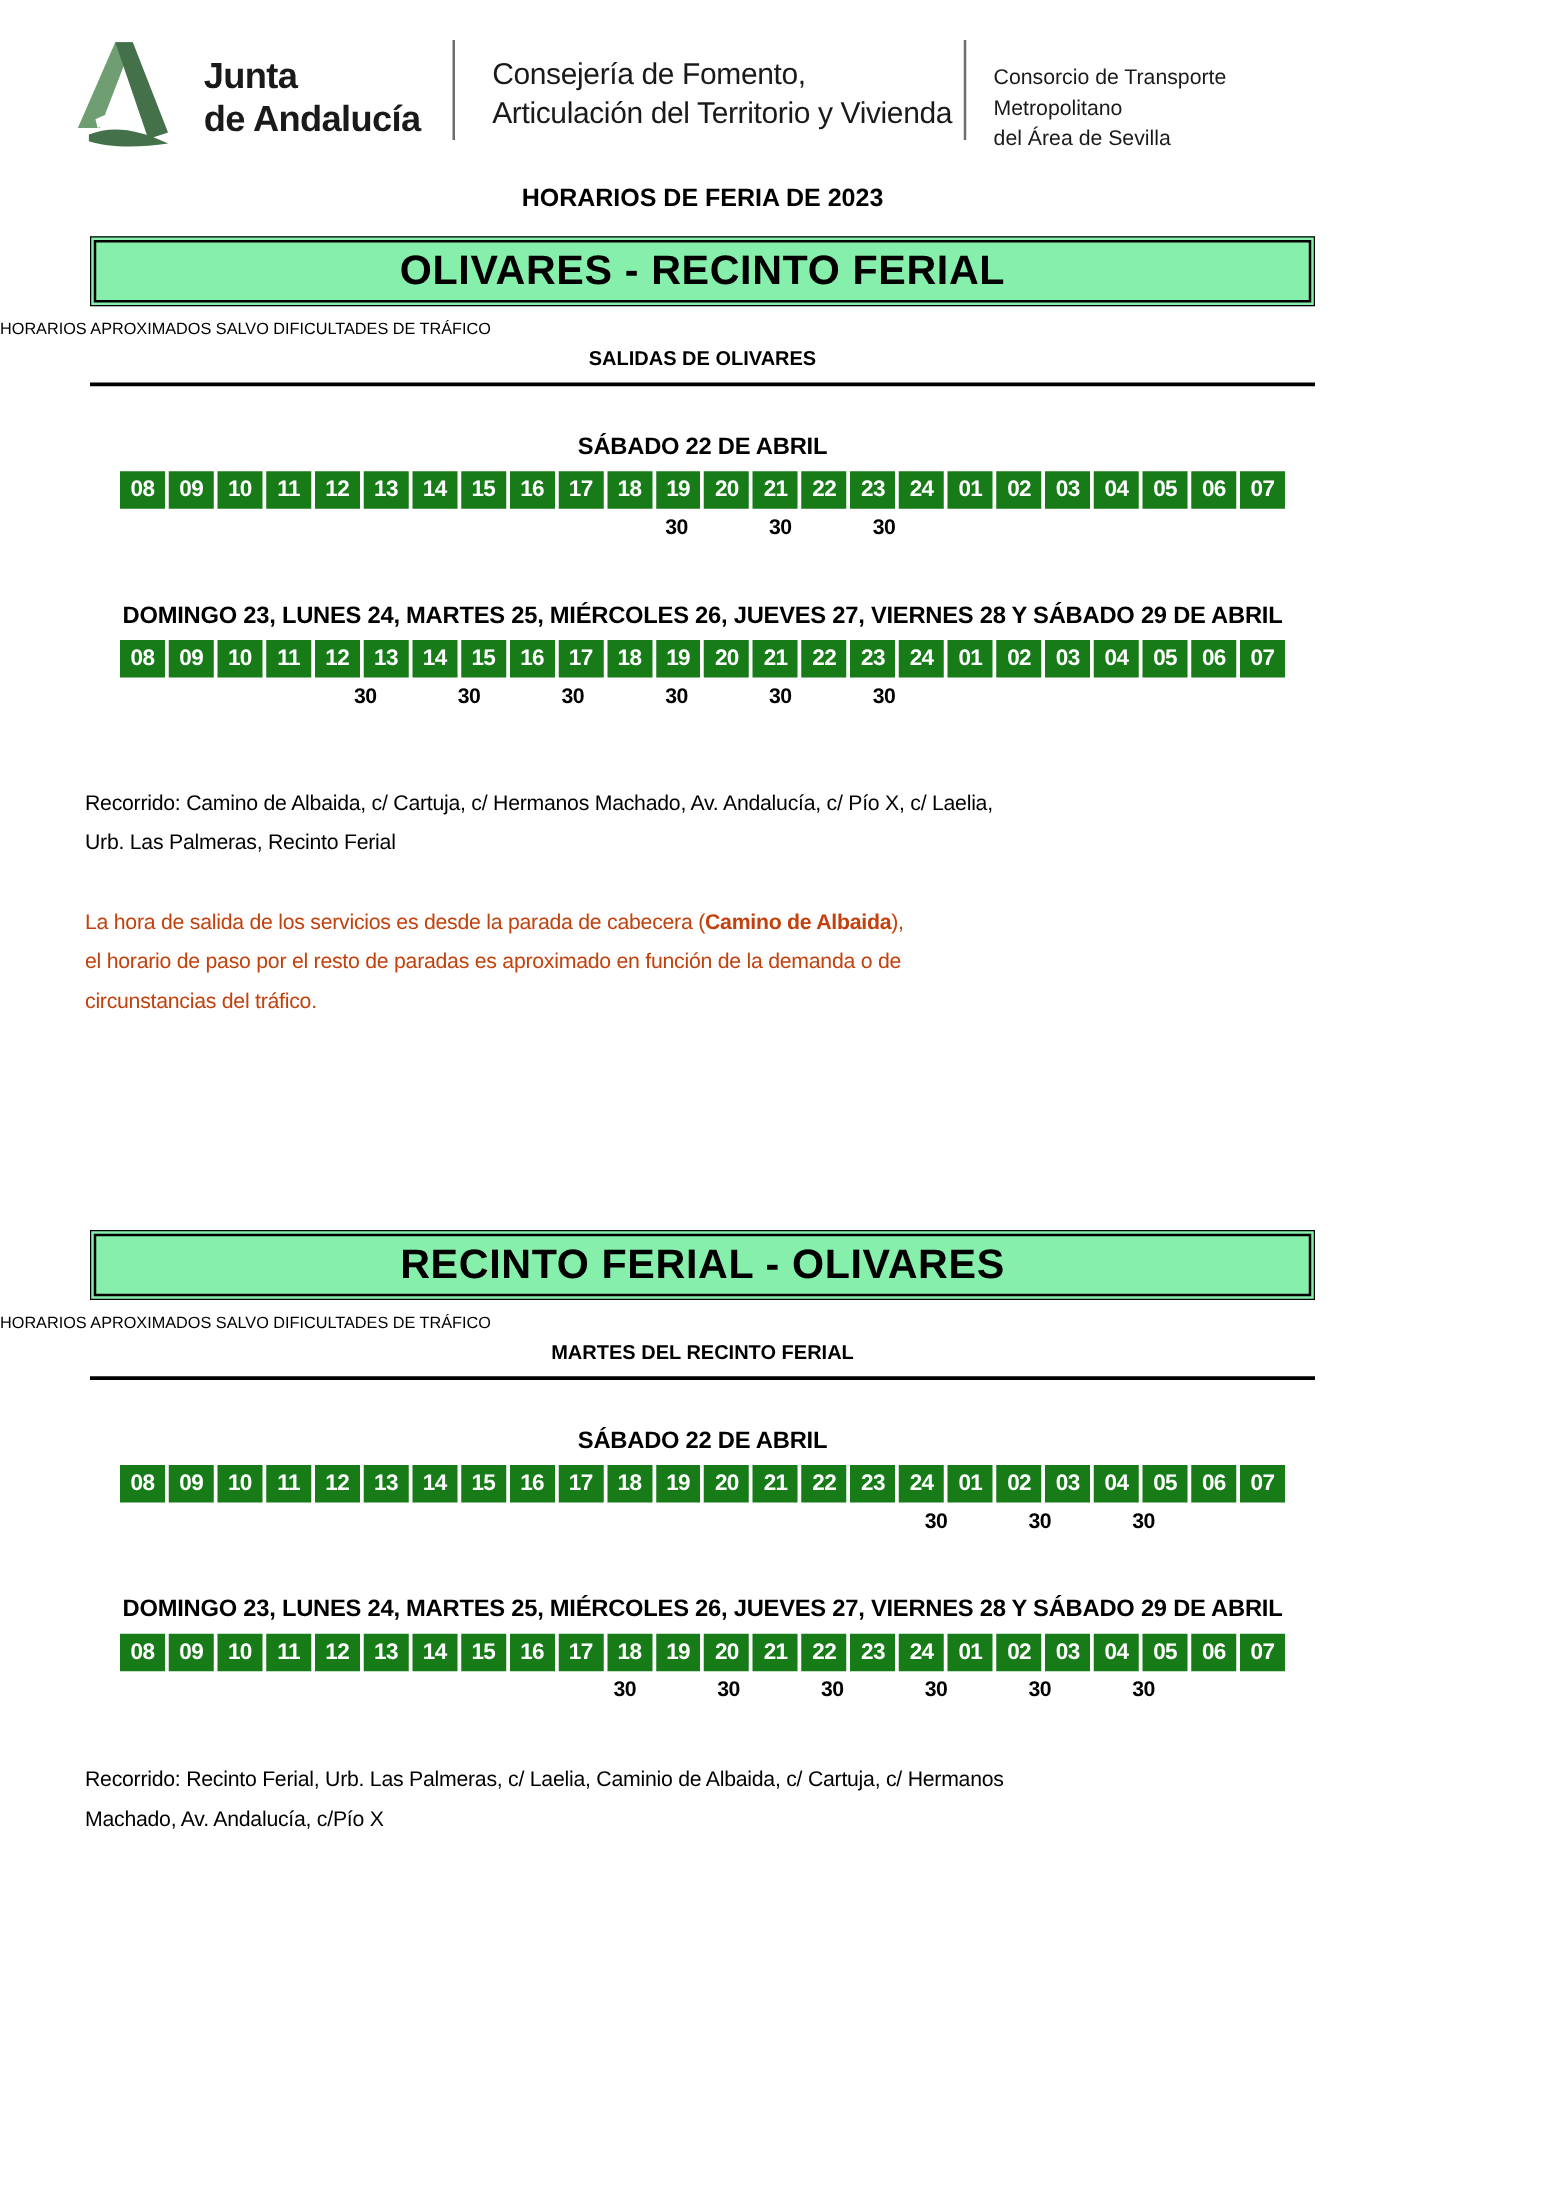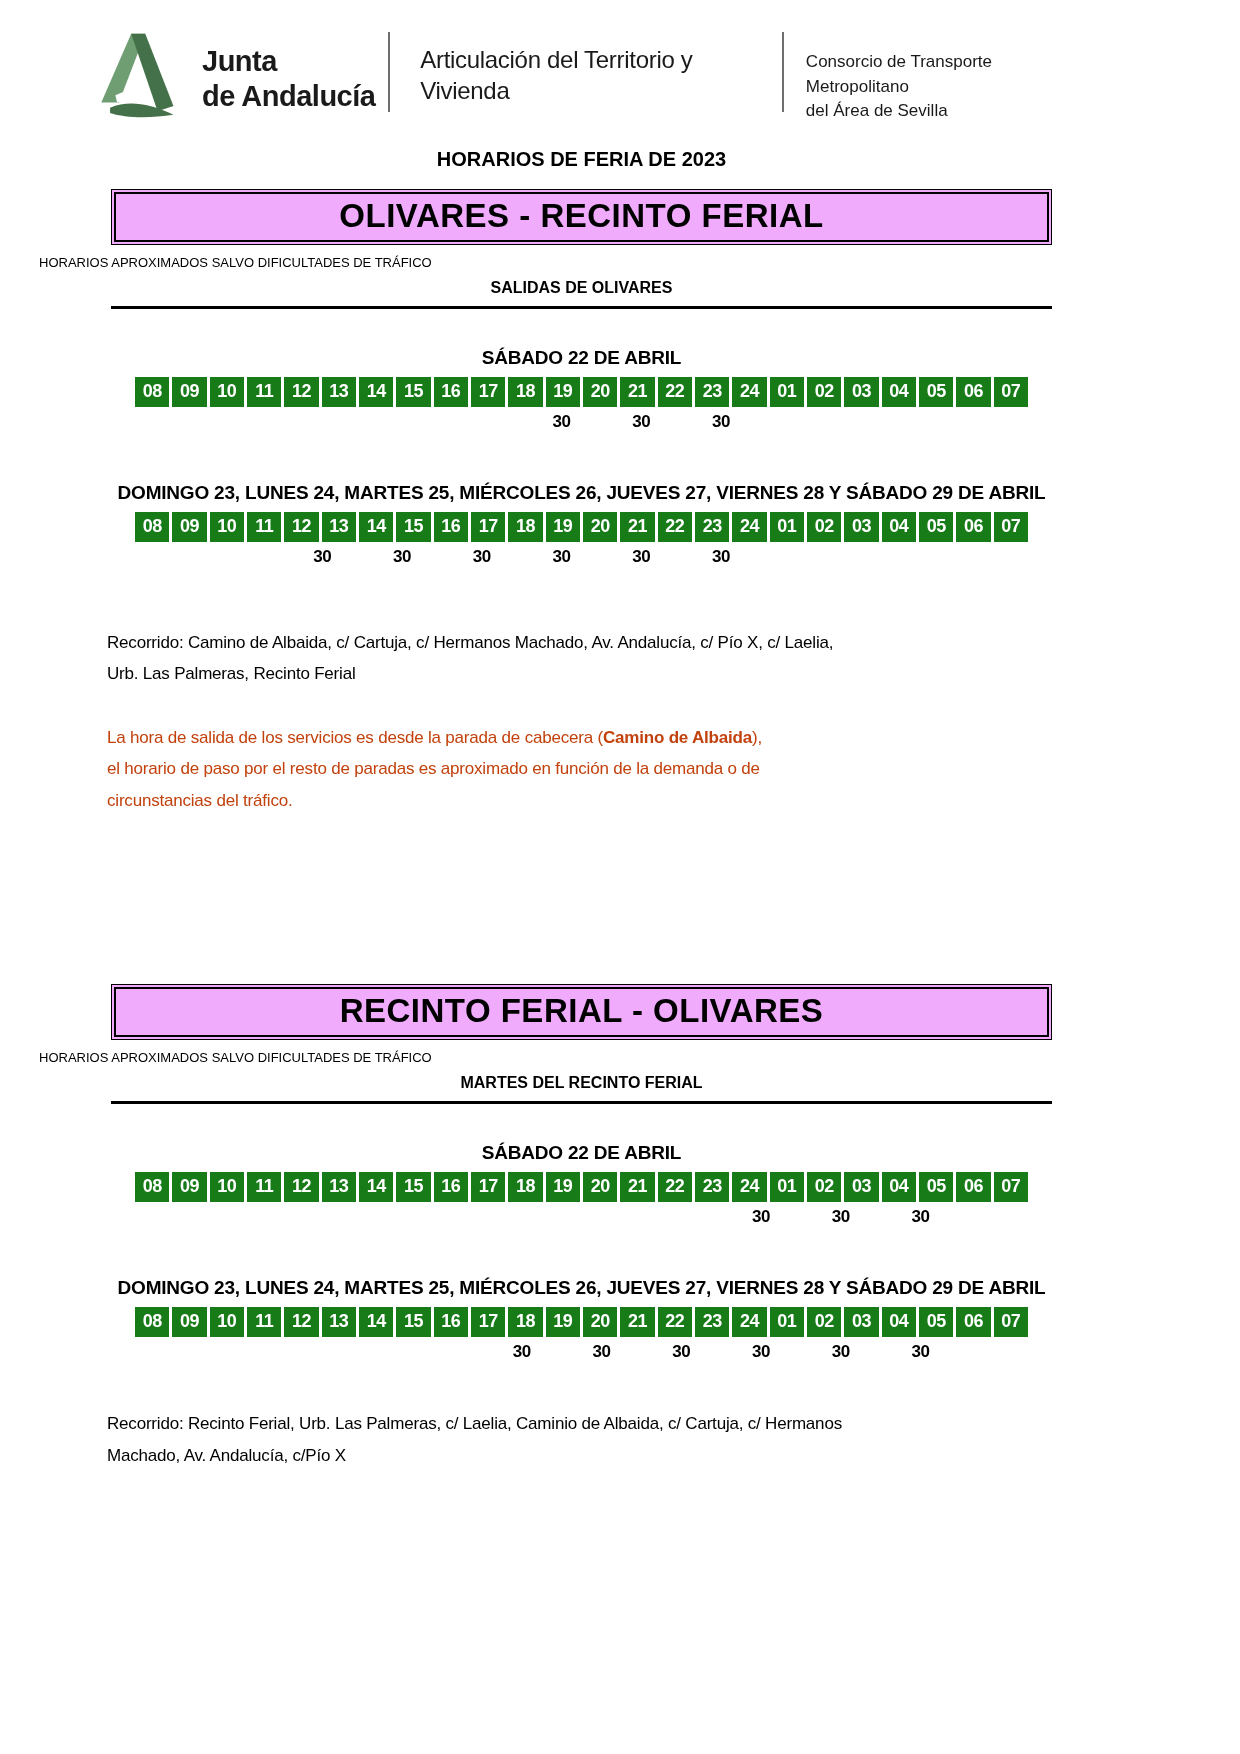--- a/index.html
+++ b/index.html
@@ -4,21 +4,21 @@
 <style>
   * { margin: 0; padding: 0; box-sizing: border-box; }
   html, body { background: #fff; }
   body {
     width: 1240px; height: 1754px;
     font-family: "Liberation Sans", sans-serif;
     color: #111;
     position: relative;
     overflow: hidden;
   }
-  .page { width: 1124px; height: 1754px; background: #fff; padding-left: 39px; }
+  .page { width: 1124px; height: 1754px; background: #fff; }
 
   
   .brand-header {
     display: flex; align-items: flex-start;
     padding: 30px 60px 0 57px;
   }
   .logo-block { display: flex; align-items: flex-start; width: 333px; }
   .logo-svg { width: 88px; height: 92px; flex: 0 0 auto; }
   .brand-text {
     margin-left: 18px; margin-top: 14px;
@@ -35,21 +35,21 @@
     font-size: 17px; line-height: 1.45; color: #1a1a1a;
   }
 
   
   .page-title {
     text-align: center; font-size: 20px; font-weight: bold;
     margin-top: 24px; letter-spacing: 0px; color: #000;
   }
   .route-box {
     margin: 18px 72px 0 72px;
-    border: 1px solid #000; padding: 2px; background: #f0abfc;
+    border: 1px solid #000; padding: 2px; background: #86efac;
   }
   .route-box-inner {
     border: 2px solid #000; text-align: center; padding: 3px 0 5px 0;
   }
   .route-title { font-size: 33px; font-weight: bold; letter-spacing: 0.5px; color: #000; }
   .approx-note {
     text-align: left; margin-top: 10px;
     font-size: 13px; color: #000; letter-spacing: 0px;
   }
   .salidas-heading {
@@ -112,20 +112,21 @@
         <path d="M22,74 C38,66 52,66 64,74 L58,84 C44,78 32,78 24,82 Z" fill="#ffffff"></path>
         <path d="M16,88 C36,80 58,82 88,96 C62,100 34,100 16,94 Z" fill="#44714a"></path>
       </svg>
       <div class="brand-text">
         <div>Junta</div>
         <div>de Andalucía</div>
       </div>
     </div>
     <div class="v-divider"></div>
     <div class="dept-block">
+      <div>Consejería de Fomento,</div>
       <div>Articulación del Territorio y Vivienda</div>
     </div>
     <div class="v-divider"></div>
     <div class="org-block">
       <div>Consorcio de Transporte Metropolitano</div>
       <div>del Área de Sevilla</div>
     </div>
   </header>
 
   <h1 class="page-title">HORARIOS DE FERIA DE 2023</h1>

